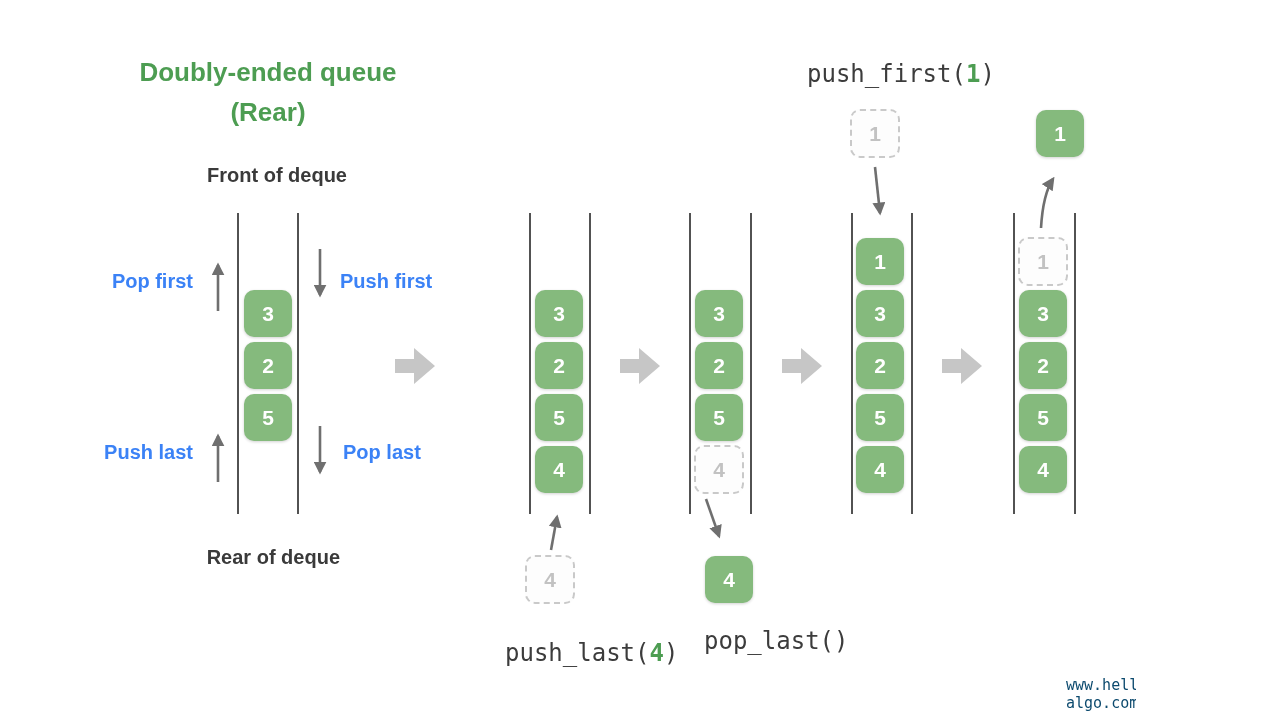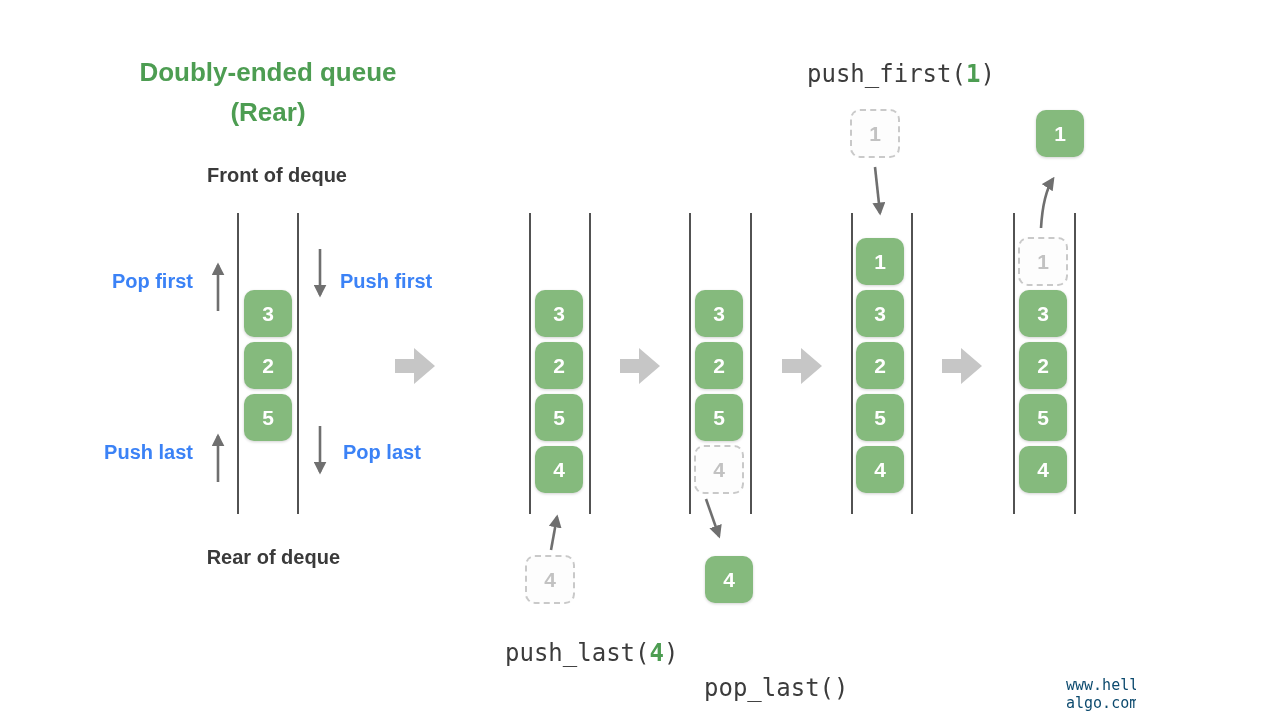--- a/index.html
+++ b/index.html
@@ -94,21 +94,21 @@
 
   <div class="cell" style="left:1036px;top:110px;">1</div>
   <div class="ghost" style="left:1018px;top:237px;">1</div>
   <div class="cell" style="left:1019px;top:290px;">3</div>
   <div class="cell" style="left:1019px;top:342px;">2</div>
   <div class="cell" style="left:1019px;top:394px;">5</div>
   <div class="cell" style="left:1019px;top:446px;">4</div>
 
   <div class="code" style="left:807px;top:60px;"><span>push_first(</span><span class="arg">1</span><span>)</span></div>
   <div class="code" style="left:505px;top:627px;margin-top:12px;"><span>push_last(</span><span class="arg">4</span><span>)</span></div>
-  <div class="code" style="left:704px;top:627px;margin-top:47px;">pop_last()</div>
+  <div class="code" style="left:704px;top:627px;">pop_last()</div>
 
   <div class="watermark">www.hello-algo.com</div>
 
   <svg class="arrows" width="1280" height="720" viewBox="0 0 1280 720">
     <defs>
       <marker id="ah" viewBox="0 0 10 10" refX="8" refY="5" markerWidth="5" markerHeight="5" orient="auto-start-reverse" markerUnits="strokeWidth">
         <path d="M0,0 L10,5 L0,10 z" fill="#6f6f6f"></path>
       </marker>
     </defs>
     <g stroke="#6f6f6f" stroke-width="2.6" fill="none">

